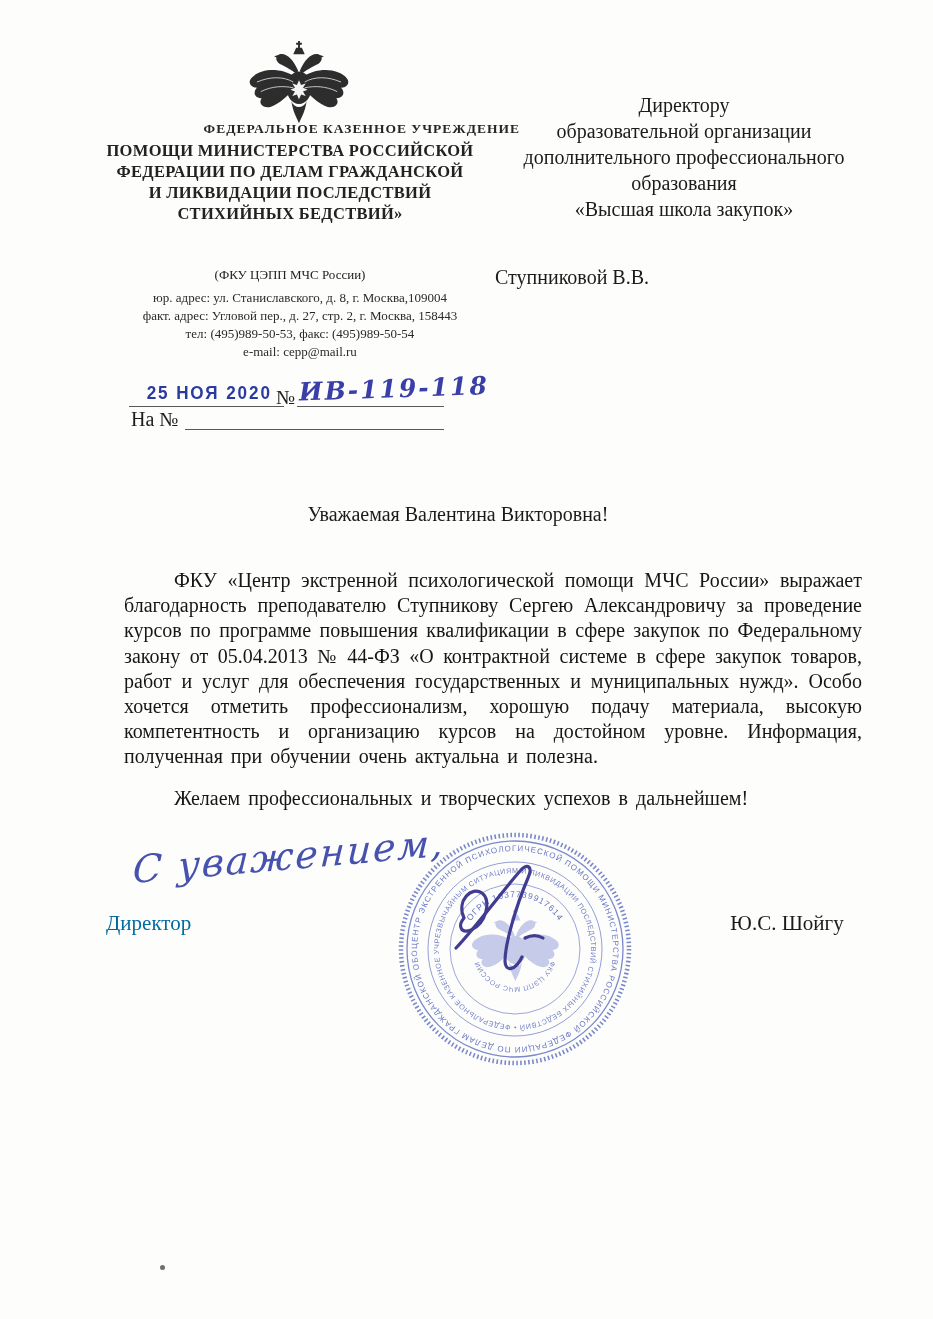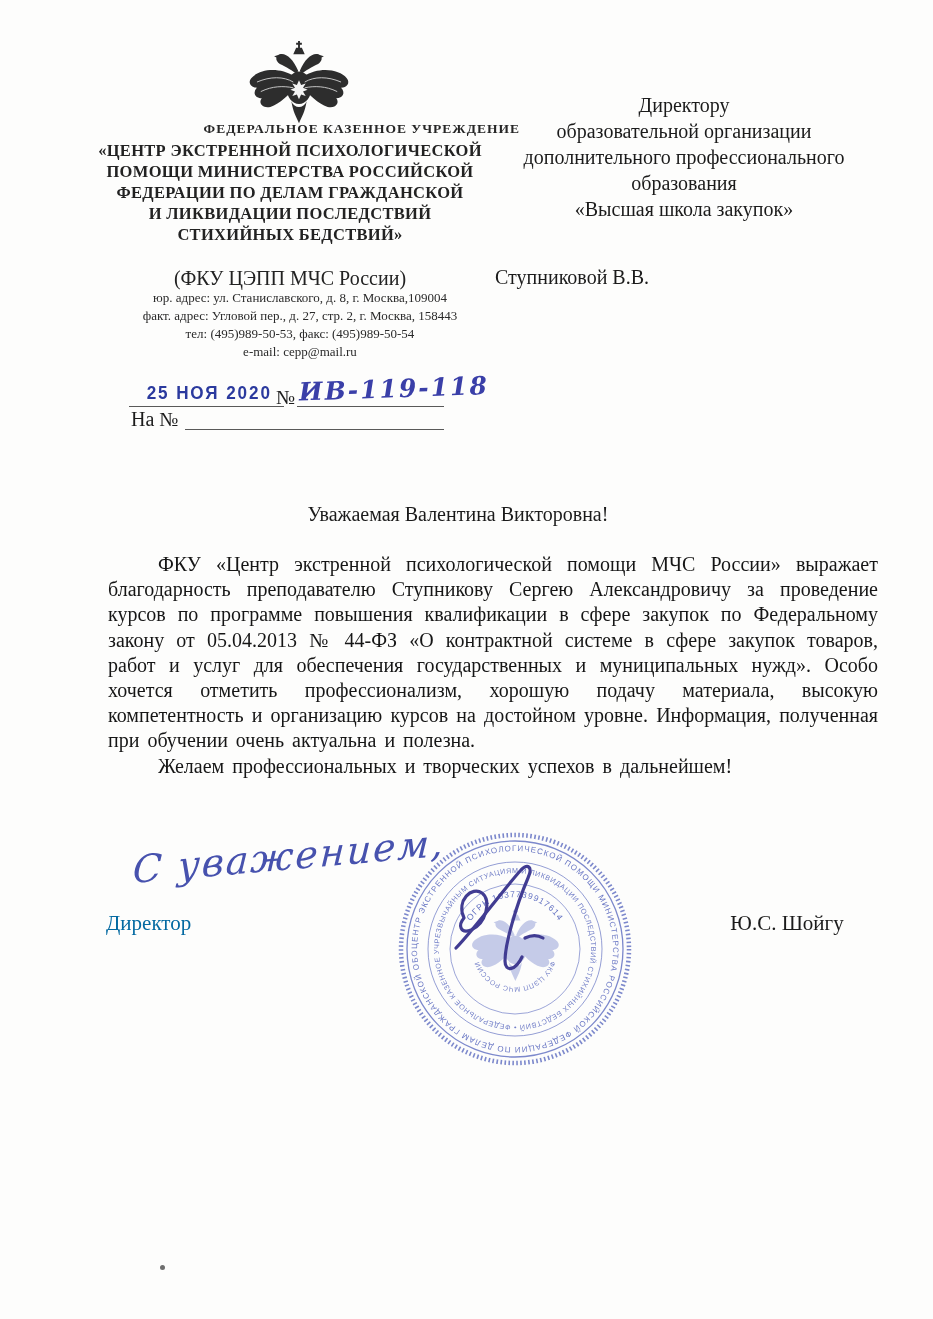--- a/index.html
+++ b/index.html
@@ -18,21 +18,21 @@
     text-align:right;font-size:13.5px;font-weight:bold;letter-spacing:1px;
     color:#262626;
   }
   .org-name{
     position:absolute;left:55px;top:140px;width:470px;
     text-align:center;font-size:16.5px;font-weight:bold;line-height:21px;
     letter-spacing:.3px;color:#222;
   }
   .org-abbrev{
     position:absolute;left:60px;top:267px;width:460px;
-    text-align:center;font-size:20px;color:#222;
+    text-align:center;font-size:13px;color:#222;
   }
   .addr{
     position:absolute;left:40px;top:289px;width:520px;
     text-align:center;font-size:13px;line-height:18px;color:#2a2a2a;
   }
   
   .date-stamp{
     position:absolute;left:138px;top:383px;width:150px;
     text-align:center;
     font-family:"Liberation Sans",sans-serif;font-weight:bold;
@@ -63,21 +63,21 @@
   
   .salutation{
     position:absolute;left:108px;top:503px;width:700px;
     text-align:center;font-size:20px;color:#1b1b1b;
   }
   .body-text{
     position:absolute;left:108px;top:552px;width:770px;
     font-size:20px;line-height:25.2px;text-align:justify;
     word-spacing:3px;color:#161616;
   }
-  .body-text p{margin:0;text-indent:50px;}
+  .body-text p{margin:16px;text-indent:50px;}
   
   .handwritten{
     position:absolute;left:133px;top:848px;
     font-family:"DejaVu Serif",serif;font-style:italic;
     font-size:38px;letter-spacing:2px;color:#4752ae;
     transform:rotate(-5deg) skewX(-8deg);transform-origin:left center;
     white-space:nowrap;
   }
   .director-title{position:absolute;left:106px;top:911px;font-size:21px;color:#0369a1;}
   .director-name{position:absolute;left:696px;top:911px;width:182px;text-align:center;font-size:21px;color:#1b1b1b;}
@@ -111,21 +111,20 @@
       <path d="M16,44 C30,38 44,38 54,44"></path>
       <path d="M20,54 C32,48 44,48 54,50"></path>
       <path d="M104,44 C90,38 76,38 66,44"></path>
       <path d="M100,54 C88,48 76,48 66,50"></path>
     </g>
     <polygon points="60,42 62.2,47 67,45.5 64.2,50 69,52 64.2,54 67,58.5 62.2,57 60,62 57.8,57 53,58.5 55.8,54 51,52 55.8,50 53,45.5 57.8,47" fill="#ffffff" opacity="0.95"></polygon>
   </svg>
 
   <div class="inst-type">ФЕДЕРАЛЬНОЕ КАЗЕННОЕ УЧРЕЖДЕНИЕ</div>
   <div class="org-name">
-    <div>«ЦЕНТР ЭКСТРЕННОЙ ПСИХОЛОГИЧЕСКОЙ</div>
     <div>ПОМОЩИ МИНИСТЕРСТВА РОССИЙСКОЙ</div>
     <div>ФЕДЕРАЦИИ ПО ДЕЛАМ ГРАЖДАНСКОЙ</div>
     <div>И ЛИКВИДАЦИИ ПОСЛЕДСТВИЙ</div>
     <div>СТИХИЙНЫХ БЕДСТВИЙ»</div>
   </div>
   <div class="org-abbrev">(ФКУ ЦЭПП МЧС России)</div>
   <div class="addr">
     <div>юр. адрес: ул. Станиславского, д. 8, г. Москва,109004</div>
     <div>факт. адрес: Угловой пер., д. 27, стр. 2, г. Москва, 158443</div>
     <div>тел: (495)989-50-53, факс: (495)989-50-54</div>

